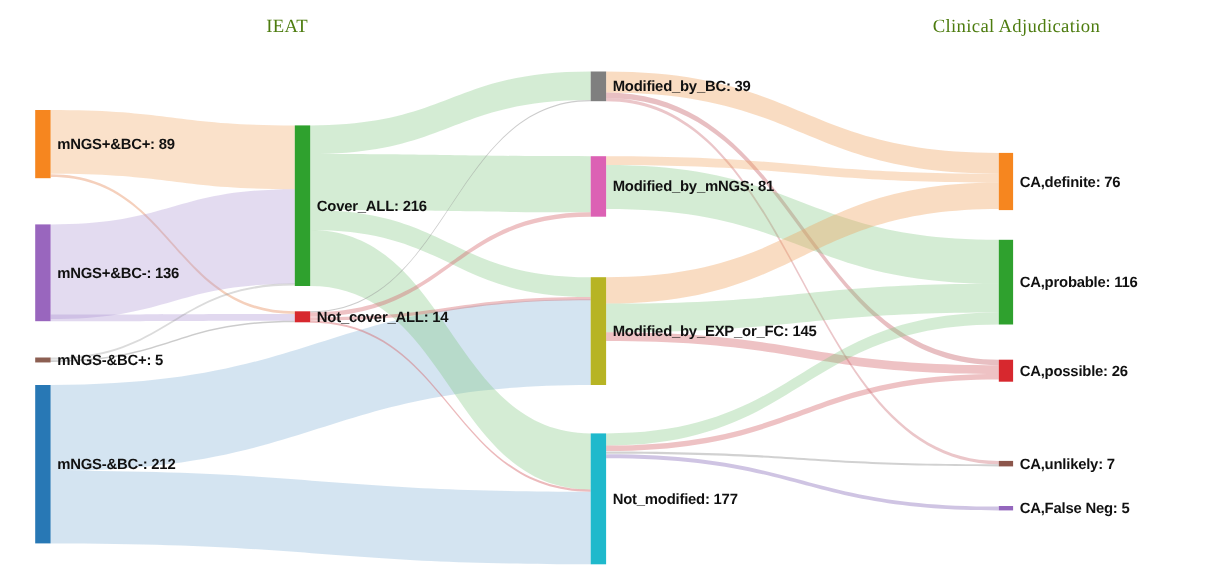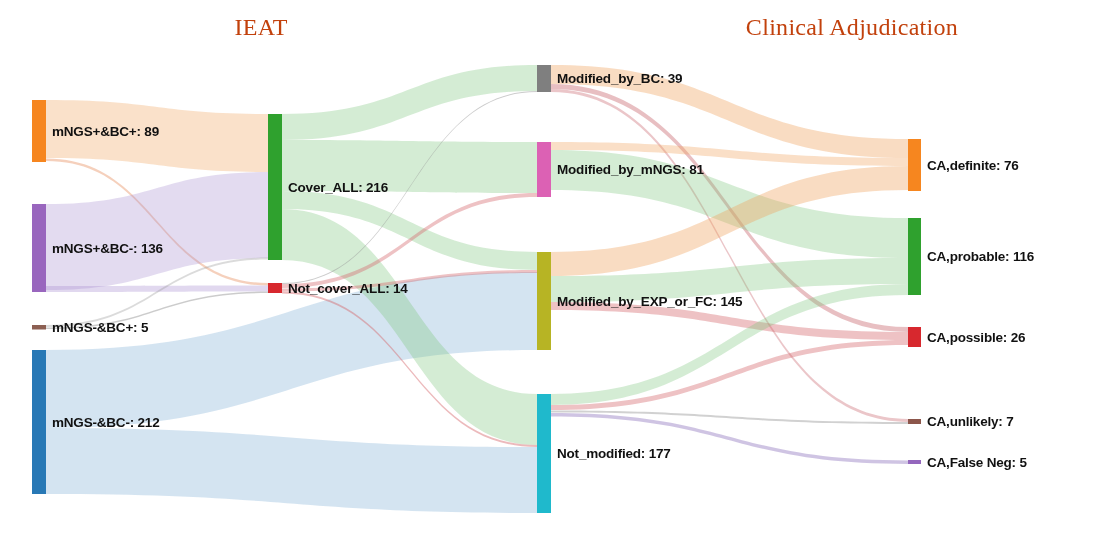--- a/index.html
+++ b/index.html
@@ -8,39 +8,39 @@
     width:1109px;height:533px;
     background:#ffffff;
     font-family:"Liberation Sans",sans-serif;
     overflow:hidden;
   }
   .col-header{
     position:absolute;
     top:14px;
     transform:translateX(-50%);
     font-family:"Liberation Serif",serif;
-    font-size:24px;
-    color:#c2410c;
+    font-size:17px;
+    color:#4d7c0f;
     white-space:nowrap;
     letter-spacing:0.3px;
   }
   svg text.node-label{
     font-family:"Liberation Sans",sans-serif;
     font-weight:bold;
     font-size:13.5px;
     fill:#111;
     letter-spacing:-0.2px;
   }
 </style>
 </head>
 <body>
 
 <div class="canvas">
   <div class="col-header" style="left:261px">IEAT</div>
-  <div class="col-header" style="left:852px">Clinical Adjudication</div>
+  <div class="col-header" style="left:924px">Clinical Adjudication</div>
   <svg id="sankey" width="1109" height="533" viewBox="0 0 1109 533">
       <path d="M 46,100 C 157,100 157,114 268,114 L 268,172 C 157,172 157,158 46,158 Z" fill="#F0A35E" fill-opacity="0.33"></path>
       <path d="M 46,158.5 C 157,158.5 157,283 268,283 L 268,285.5 C 157,285.5 157,161 46,161 Z" fill="#E8966B" fill-opacity="0.45"></path>
       <path d="M 46,204 C 157,204 157,172 268,172 L 268,258 C 157,258 157,290 46,290 Z" fill="#A88FD0" fill-opacity="0.32"></path>
       <path d="M 46,286 C 157,286 157,285.5 268,285.5 L 268,291.5 C 157,291.5 157,292 46,292 Z" fill="#A88FD0" fill-opacity="0.35"></path>
       <path d="M 46,325 C 157,325 157,257.5 268,257.5 L 268,259.5 C 157,259.5 157,327 46,327 Z" fill="#999999" fill-opacity="0.35"></path>
       <path d="M 46,327.5 C 157,327.5 157,291.5 268,291.5 L 268,293 C 157,293 157,329 46,329 Z" fill="#999999" fill-opacity="0.5"></path>
       <path d="M 46,350 C 291.5,350 291.5,272 537,272 L 537,350 C 291.5,350 291.5,428 46,428 Z" fill="#6FA6CF" fill-opacity="0.3"></path>
       <path d="M 46,428 C 291.5,428 291.5,447 537,447 L 537,513 C 291.5,513 291.5,494 46,494 Z" fill="#6FA6CF" fill-opacity="0.3"></path>
       <path d="M 282,114 C 409.5,114 409.5,65 537,65 L 537,91 C 409.5,91 409.5,140 282,140 Z" fill="#7CC47C" fill-opacity="0.33"></path>

